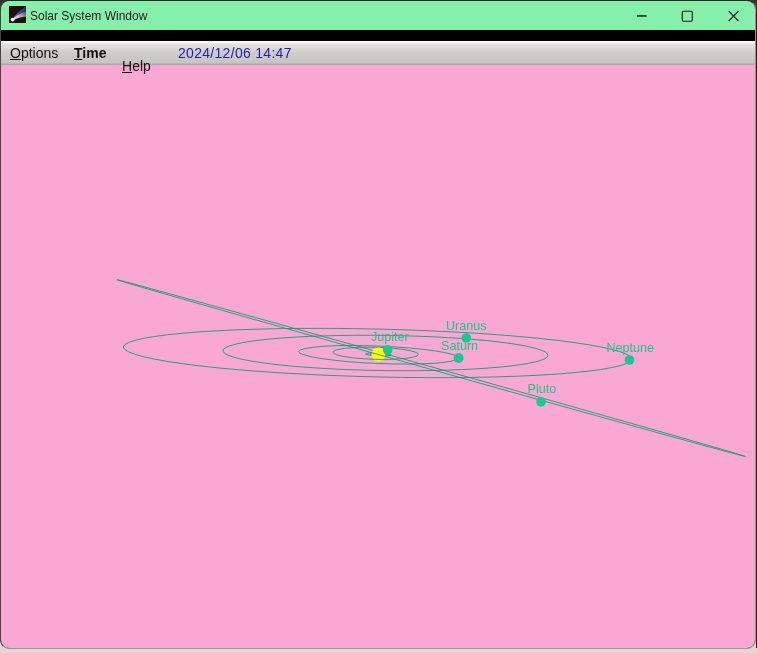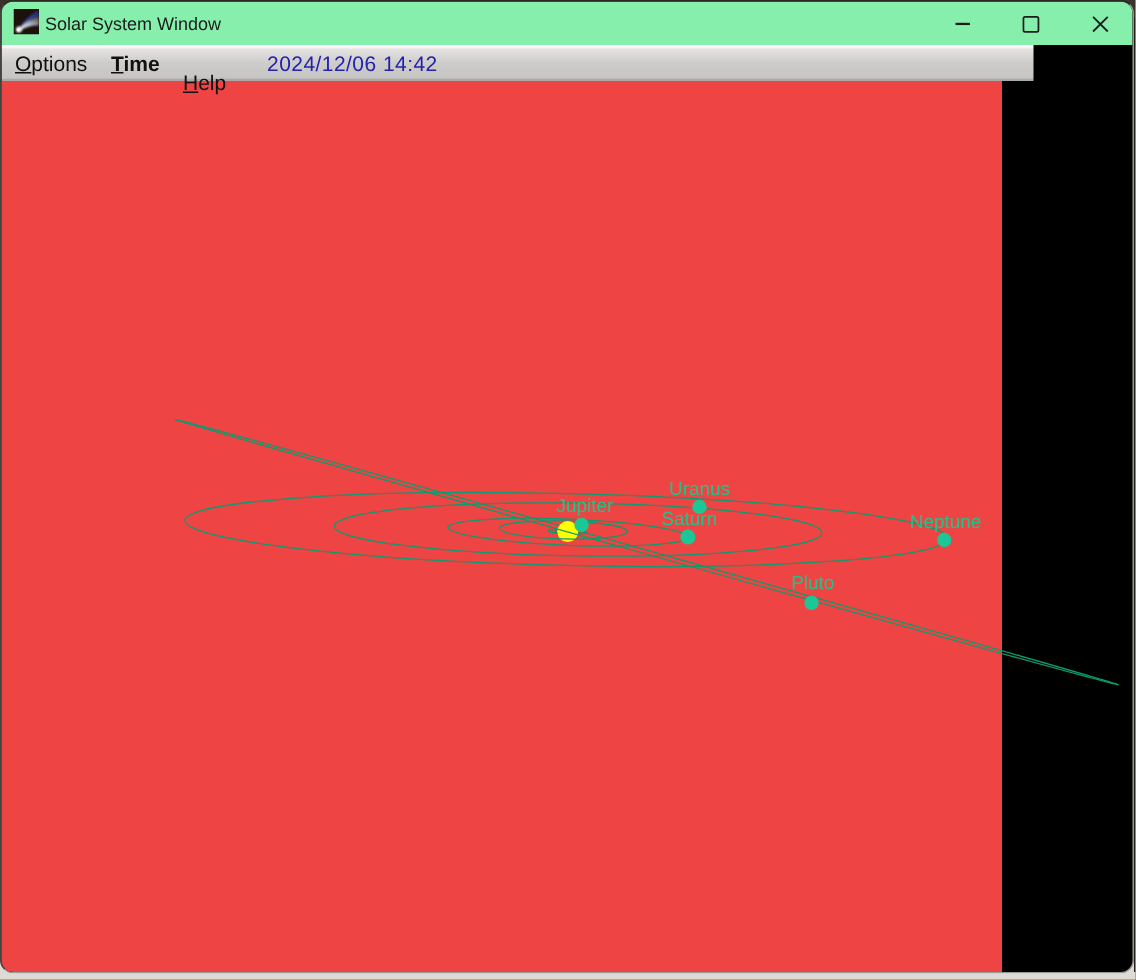--- a/index.html
+++ b/index.html
@@ -8,26 +8,26 @@
   #stage{position:relative;width:757px;height:653px;}
   #topbg{position:absolute;left:0;top:0;width:757px;height:12px;background:#3a322b;}
   #redge{position:absolute;left:756px;top:12px;width:1px;height:636px;background:#211d19;}
   #win{position:absolute;left:0;top:0;width:754px;height:647px;
        border:1px solid;border-color:#2e2925 #97968e #9a9a98 #454540;
        border-radius:9px;overflow:hidden;background:#000;}
   #titlebar{position:absolute;left:0;top:0;width:754px;height:29px;background:#86efac;}
   #ticon{position:absolute;left:8px;top:5px;width:17px;height:17px;}
   #ttext{position:absolute;left:29px;top:8px;font-size:12px;line-height:14px;color:#1c1c1c;}
   #tbtns{position:absolute;left:0;top:0;width:754px;height:29px;}
-  #menubar{position:absolute;left:0;top:29px;width:688px;height:24px;
+  #menubar{position:absolute;left:0;top:40px;width:754px;height:24px;
            background:linear-gradient(#fdfdfc 1px,#e4e3e1 3px,#cdccca 12px,#c6c5c3 22px,#aaa9a7 23px);}
   .mitem{position:absolute;top:3.5px;font-size:14px;color:#111;}
   .mitem u{text-decoration:underline;text-underline-offset:1px;}
   #mdate{position:absolute;left:177px;top:3.5px;font-size:14px;letter-spacing:0.3px;color:#2222ac;}
-  #canvas{position:absolute;left:-1px;top:53px;width:668px;height:594px;background:#ef4444;}
+  #canvas{position:absolute;left:-1px;top:53px;width:757px;height:594px;background:#f9a8d4;}
 </style>
 </head>
 <body>
 <div id="stage">
   <div id="topbg"></div>
   <div id="redge"></div>
   <div id="win">
     <div id="canvas">
       <svg width="757" height="594" viewBox="0 0 757 594">
 
@@ -99,16 +99,16 @@
       <svg id="tbtns" viewBox="0 0 754 29">
         <rect x="636" y="14.2" width="9.6" height="1.5" fill="#1c1c1c"></rect>
         <rect x="681.3" y="10.2" width="10" height="10" rx="1.1" fill="none" stroke="#1c1c1c" stroke-width="1.15"></rect>
         <path d="M727.7 10.2 L737.5 20 M737.5 10.2 L727.7 20" stroke="#1c1c1c" stroke-width="1.2" fill="none"></path>
       </svg>
     </div>
     <div id="menubar">
       <div class="mitem" style="left:9px;"><u>O</u>ptions</div>
       <div class="mitem" style="left:73px;font-weight:bold;"><u>T</u>ime</div>
       <div class="mitem" style="left:121px;margin-top:13px;"><u>H</u>elp</div>
-      <div id="mdate">2024/12/06 14:42</div>
+      <div id="mdate">2024/12/06 14:47</div>
     </div>
   </div>
 </div>
 
 </body></html>

